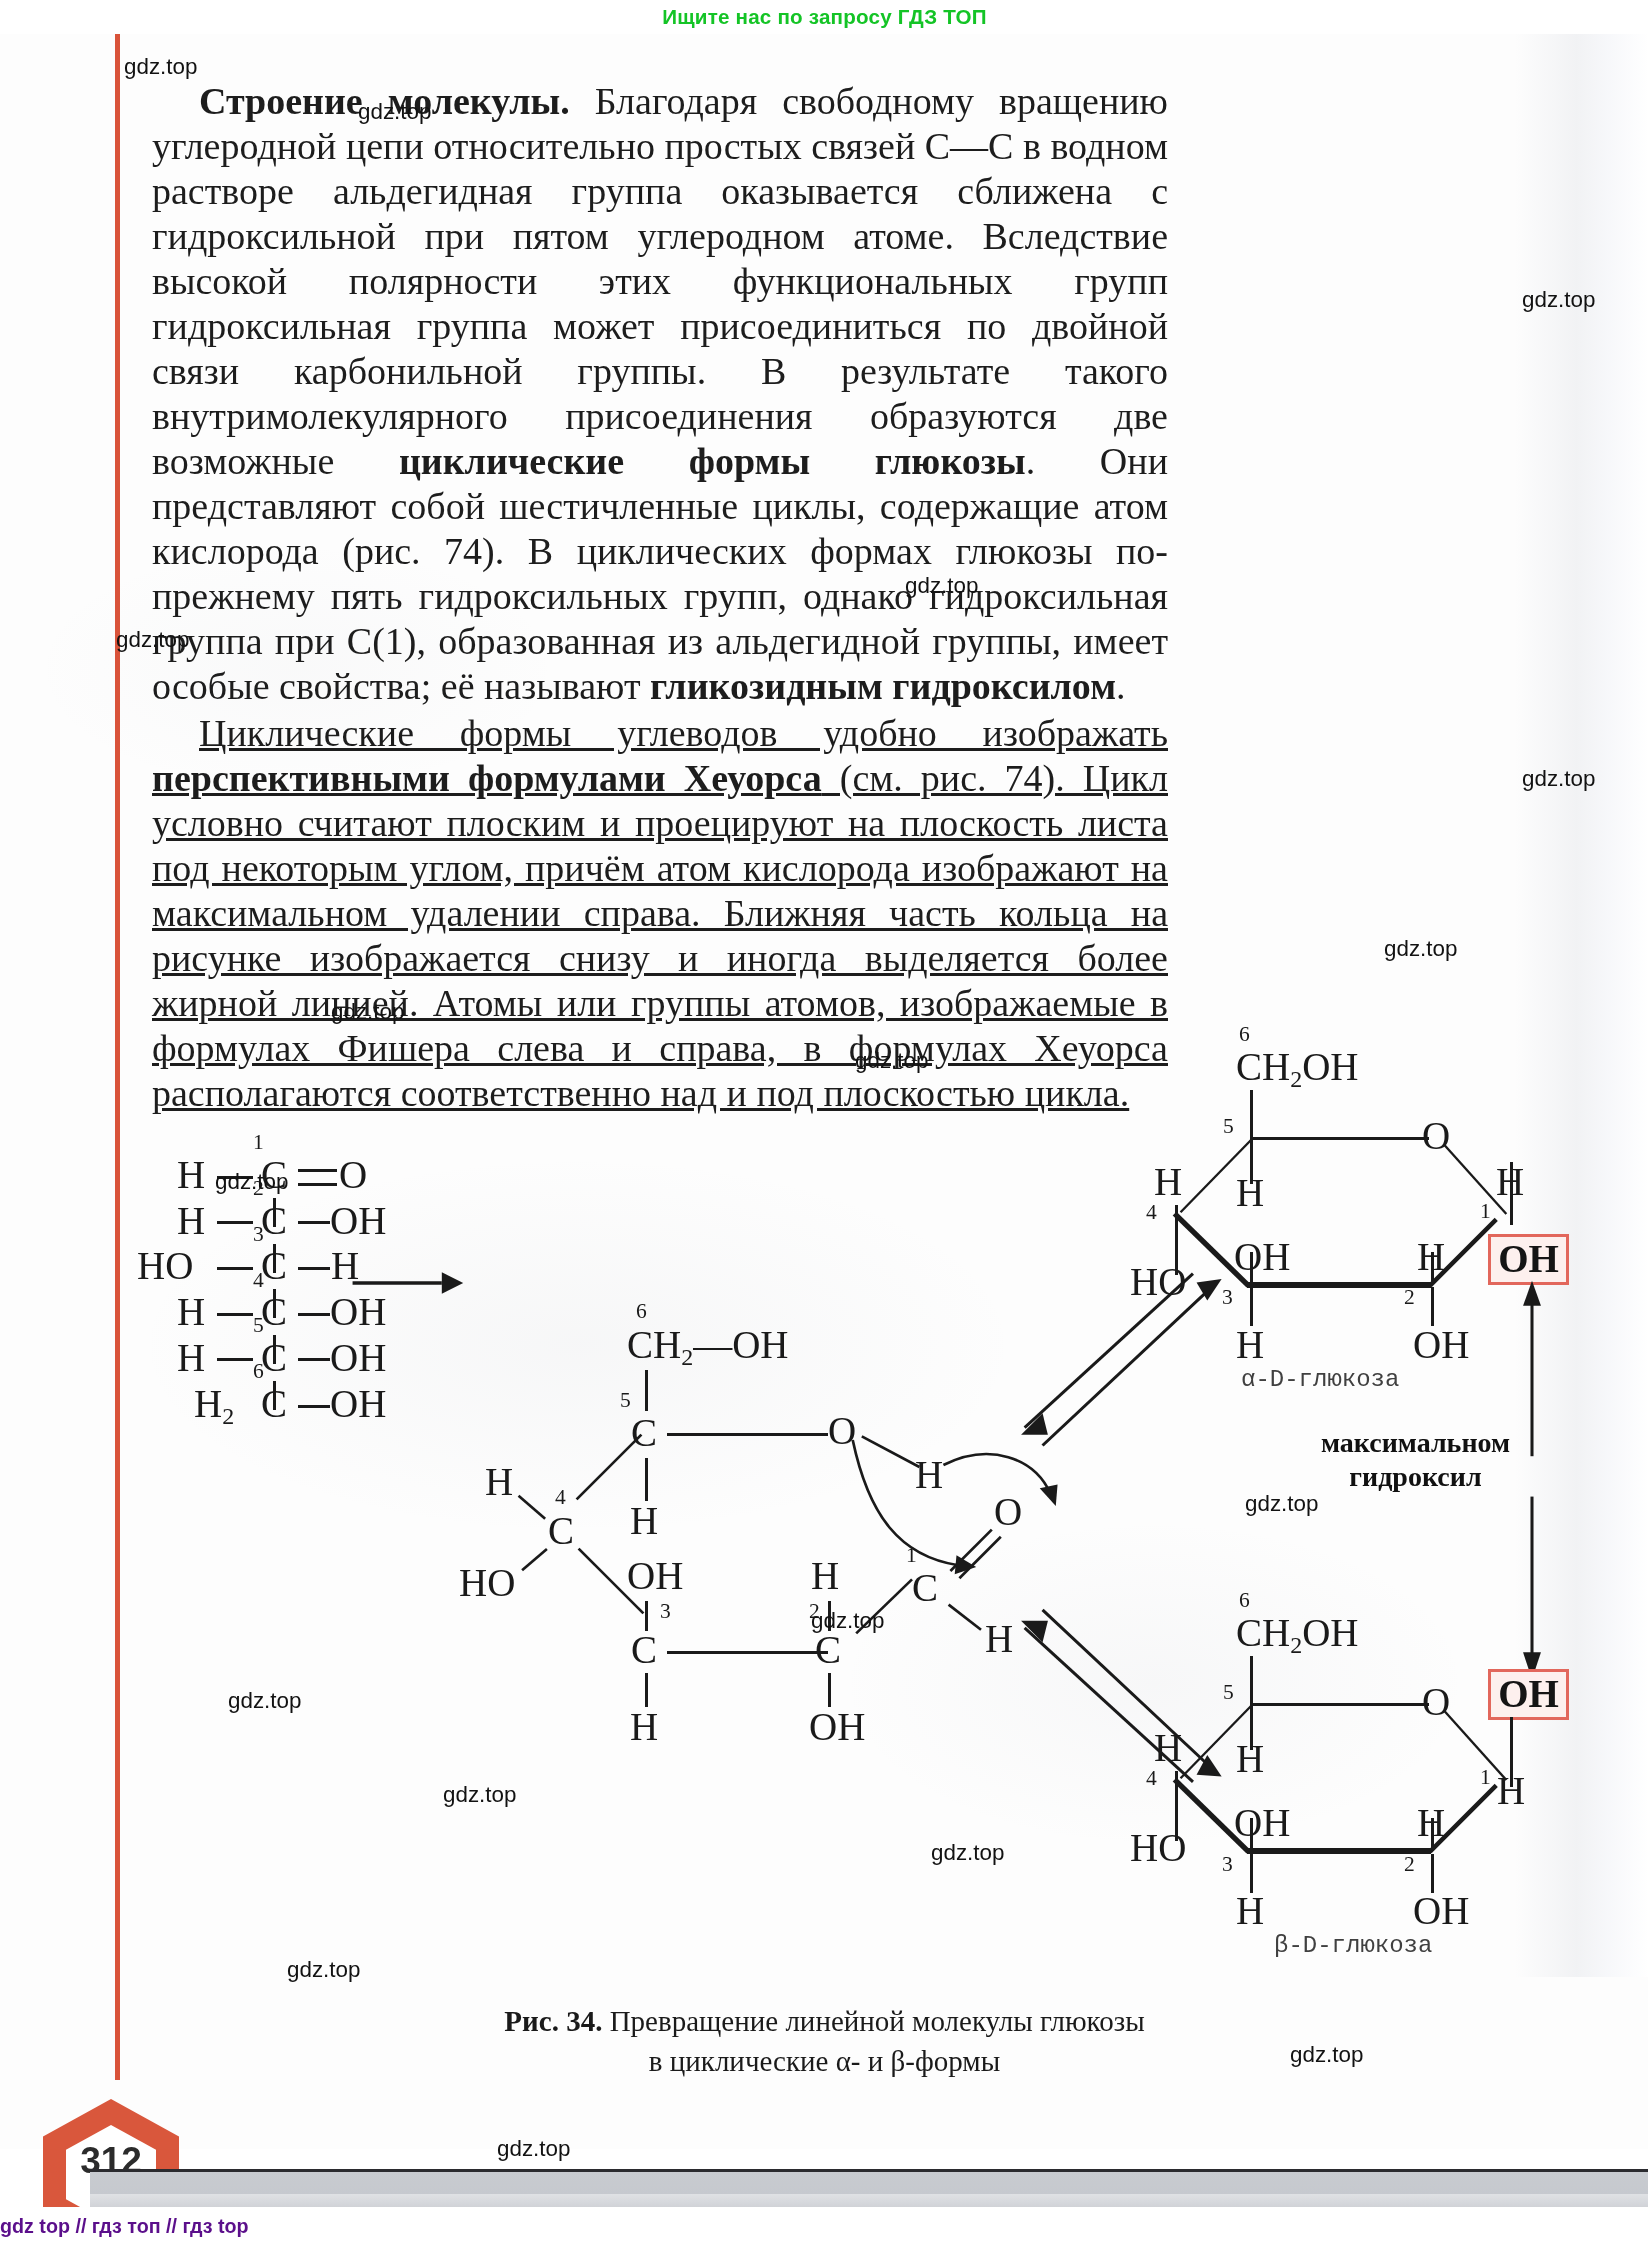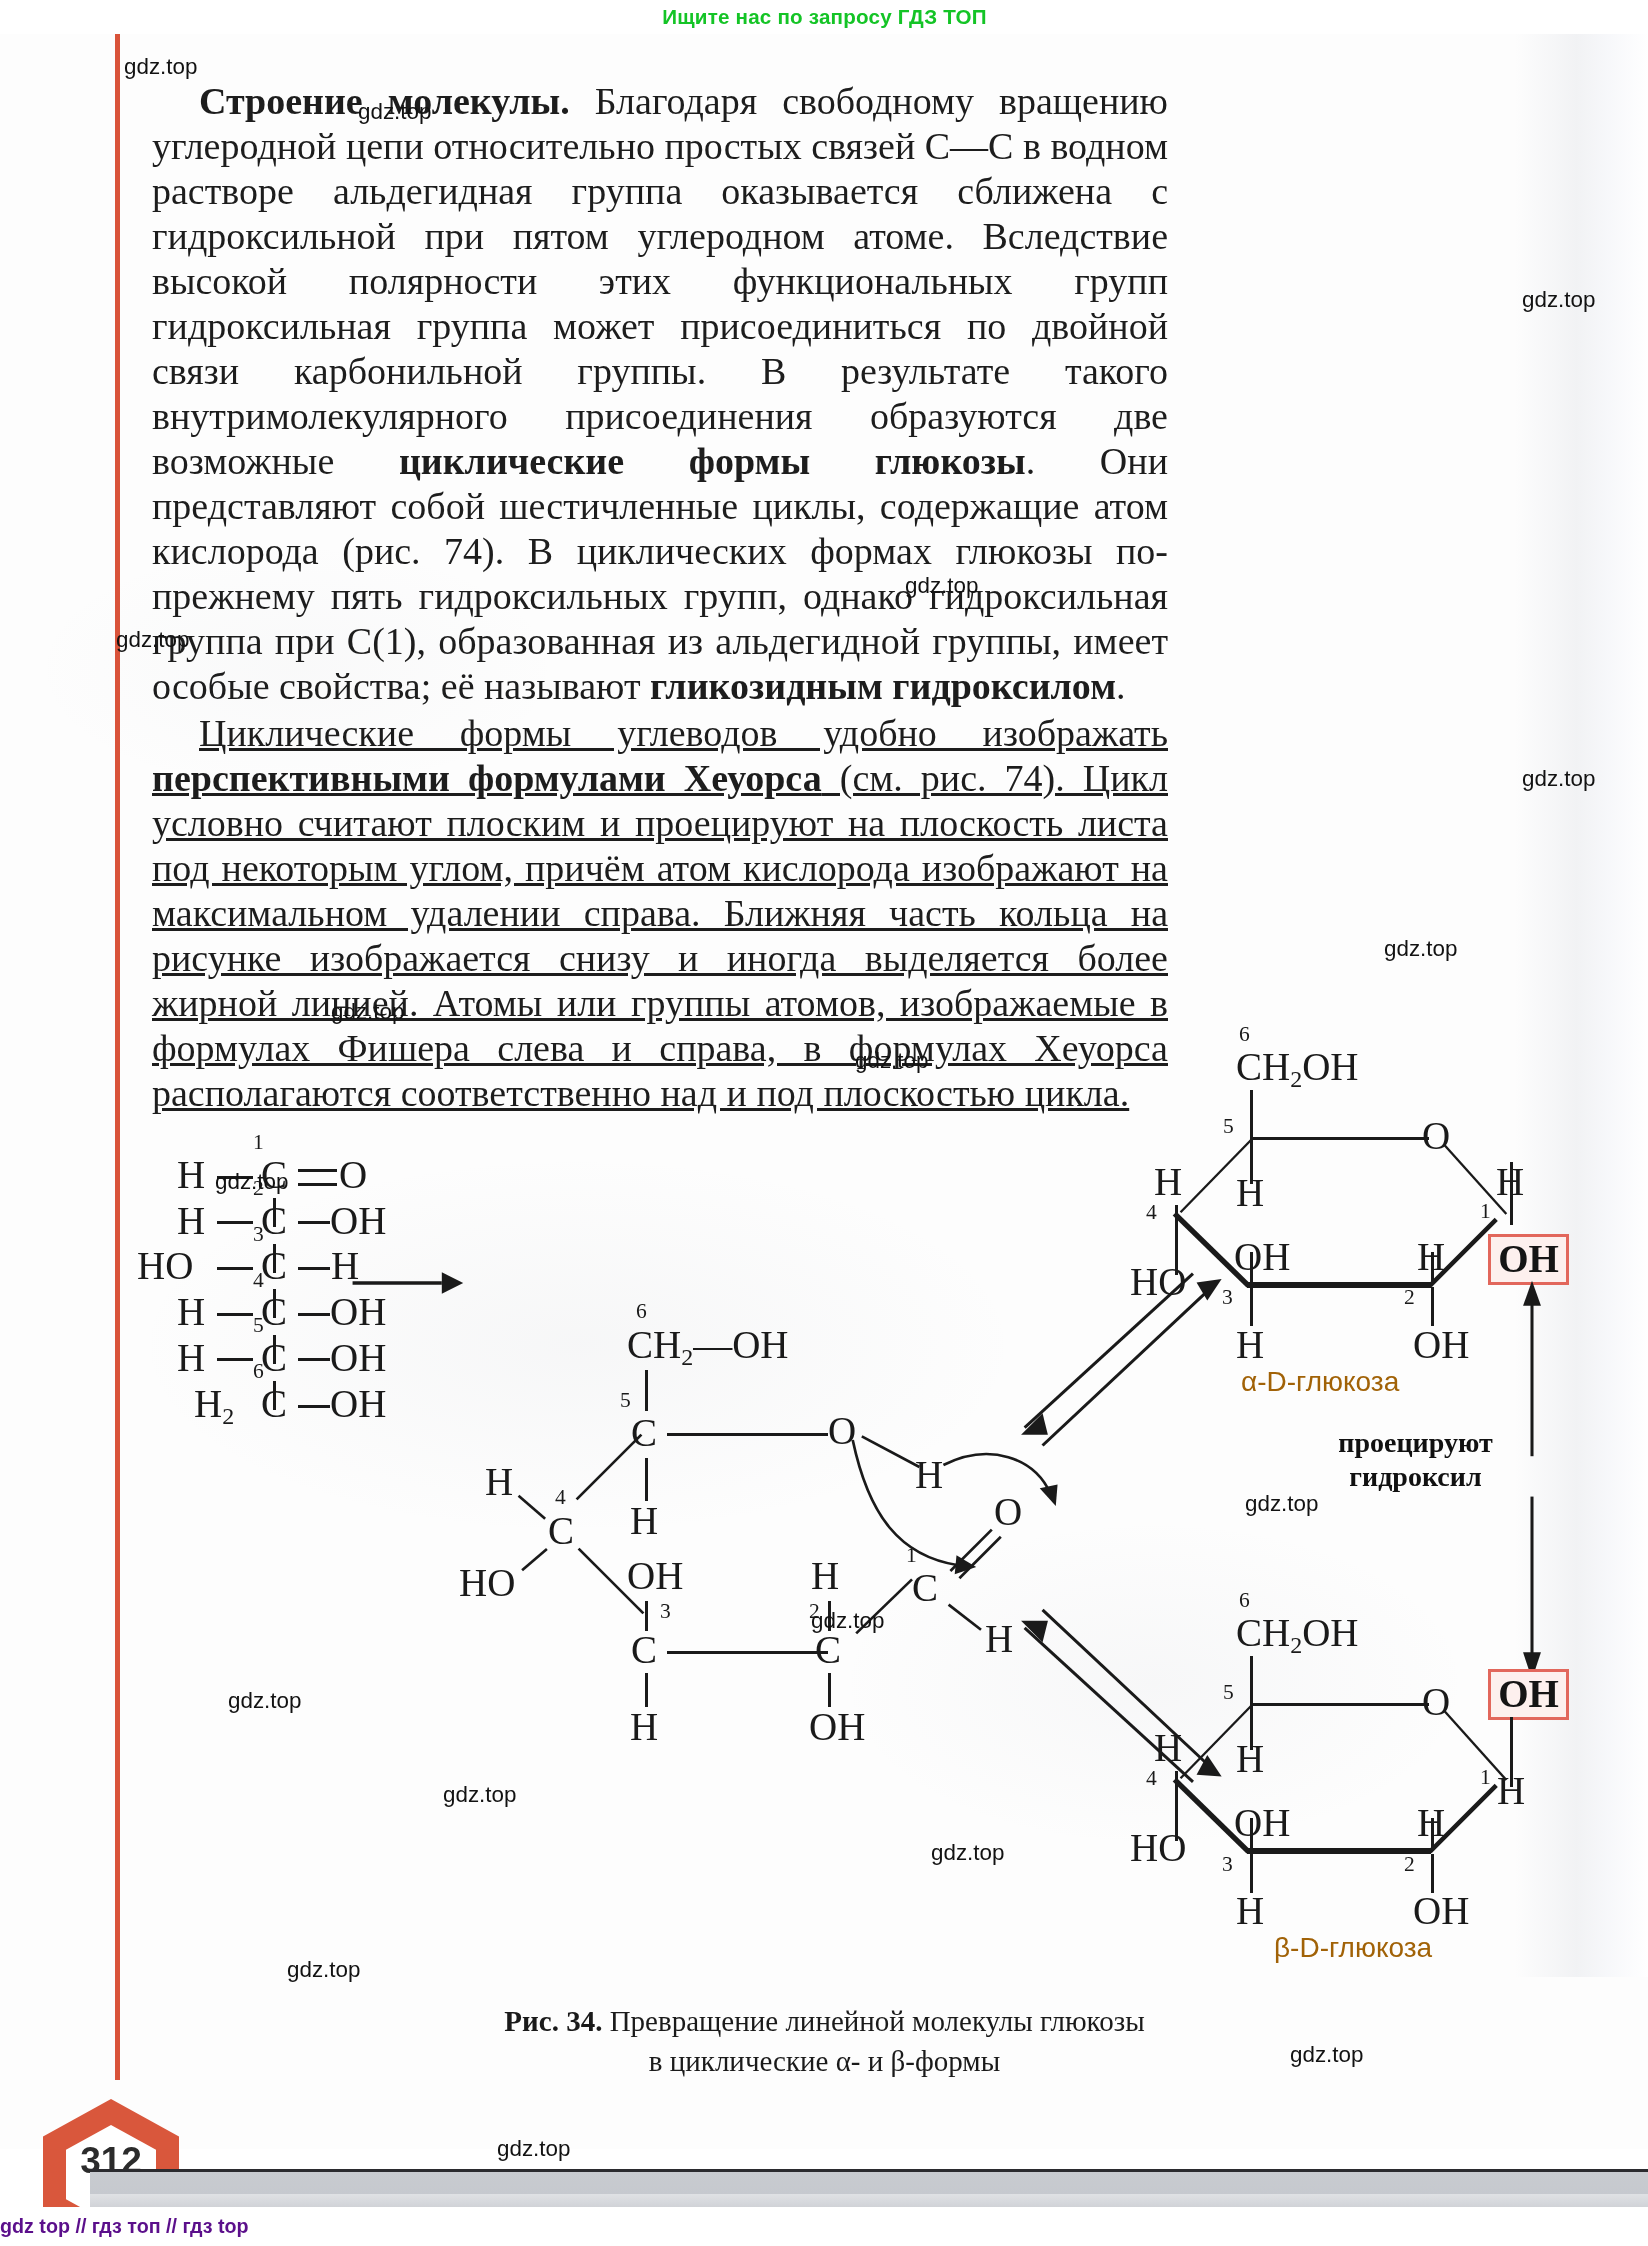--- a/index.html
+++ b/index.html
@@ -77,22 +77,22 @@
     white-space:nowrap;
   }
   .atom{font-size:39px;line-height:39px;}
   .locant{font-size:21.5px;line-height:21.5px;}
   .sub{font-size:24px;vertical-align:-0.30em;}
   .bond{position:absolute;background:#1a1a1a;}
   .bond-v{width:2.7px;}
   .bond-h{height:2.7px;}
   .bond-thick{height:6.3px;}
   .caption-name{
-    position:absolute;font-size:28px;color:#a16207;white-space:nowrap;
-    font-family:Liberation Sans, sans-serif;
+    position:absolute;font-size:24px;color:#404040;white-space:nowrap;
+    font-family:Liberation Mono, monospace;
   }
   .hl-ohbox{
     position:absolute;
     border:3.6px solid #e2675c;
     background:#fdf0ee;
     padding:0.9px 7.2px 2.7px 7.2px;
     font-size:39px;line-height:41px;font-weight:600;color:#151515;
     font-family:"Liberation Serif", serif;
   }
   .glyco-label{
@@ -378,21 +378,21 @@
         </svg>
         <span class="chem locant" style="left:1480px;top:218px;">1</span>
         <span class="bond bond-v" style="left:1510px;top:179px;height:63px;"></span>
         <span class="chem atom" style="left:1496px;top:179px;">H</span>
         <span class="hl-ohbox" style="left:1488px;top:251px;">OH</span>
 
         <span class="caption-name" style="left:1241px;top:383px;">α-D-глюкоза</span>
       </div>
 
       <div class="glyco-label" style="left:1281px;top:443px;width:269px;">
-        <div>проецируют</div>
+        <div>максимальном</div>
         <div>гидроксил</div>
       </div>
       <svg style="position:absolute;left:1514px;top:296px;width:36px;height:179px;" viewBox="0 0 40 200">
         <line x1="20" y1="198" x2="20" y2="22" stroke="#1a1a1a" stroke-width="3.4"></line>
         <polygon points="10,30 20,2 30,30" fill="#1a1a1a"></polygon>
       </svg>
       <svg style="position:absolute;left:1514px;top:510px;width:36px;height:188px;" viewBox="0 0 40 210">
         <line x1="20" y1="4" x2="20" y2="186" stroke="#1a1a1a" stroke-width="3.4"></line>
         <polygon points="10,178 20,208 30,178" fill="#1a1a1a"></polygon>
       </svg>

